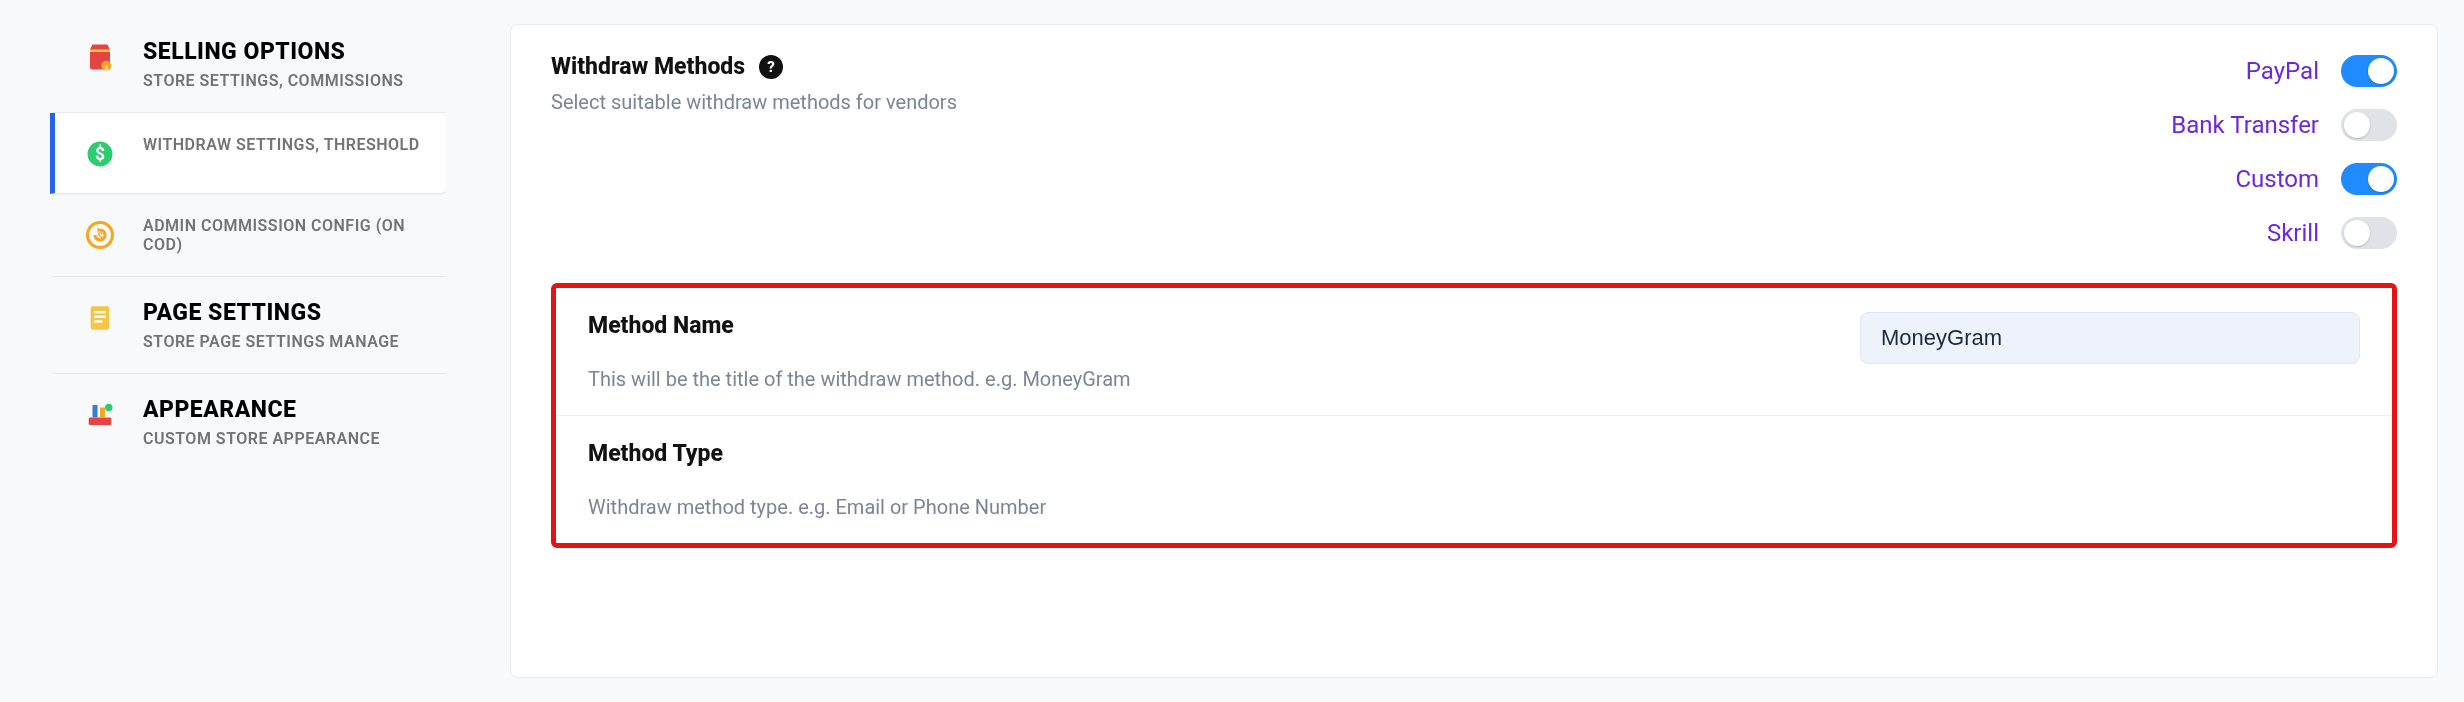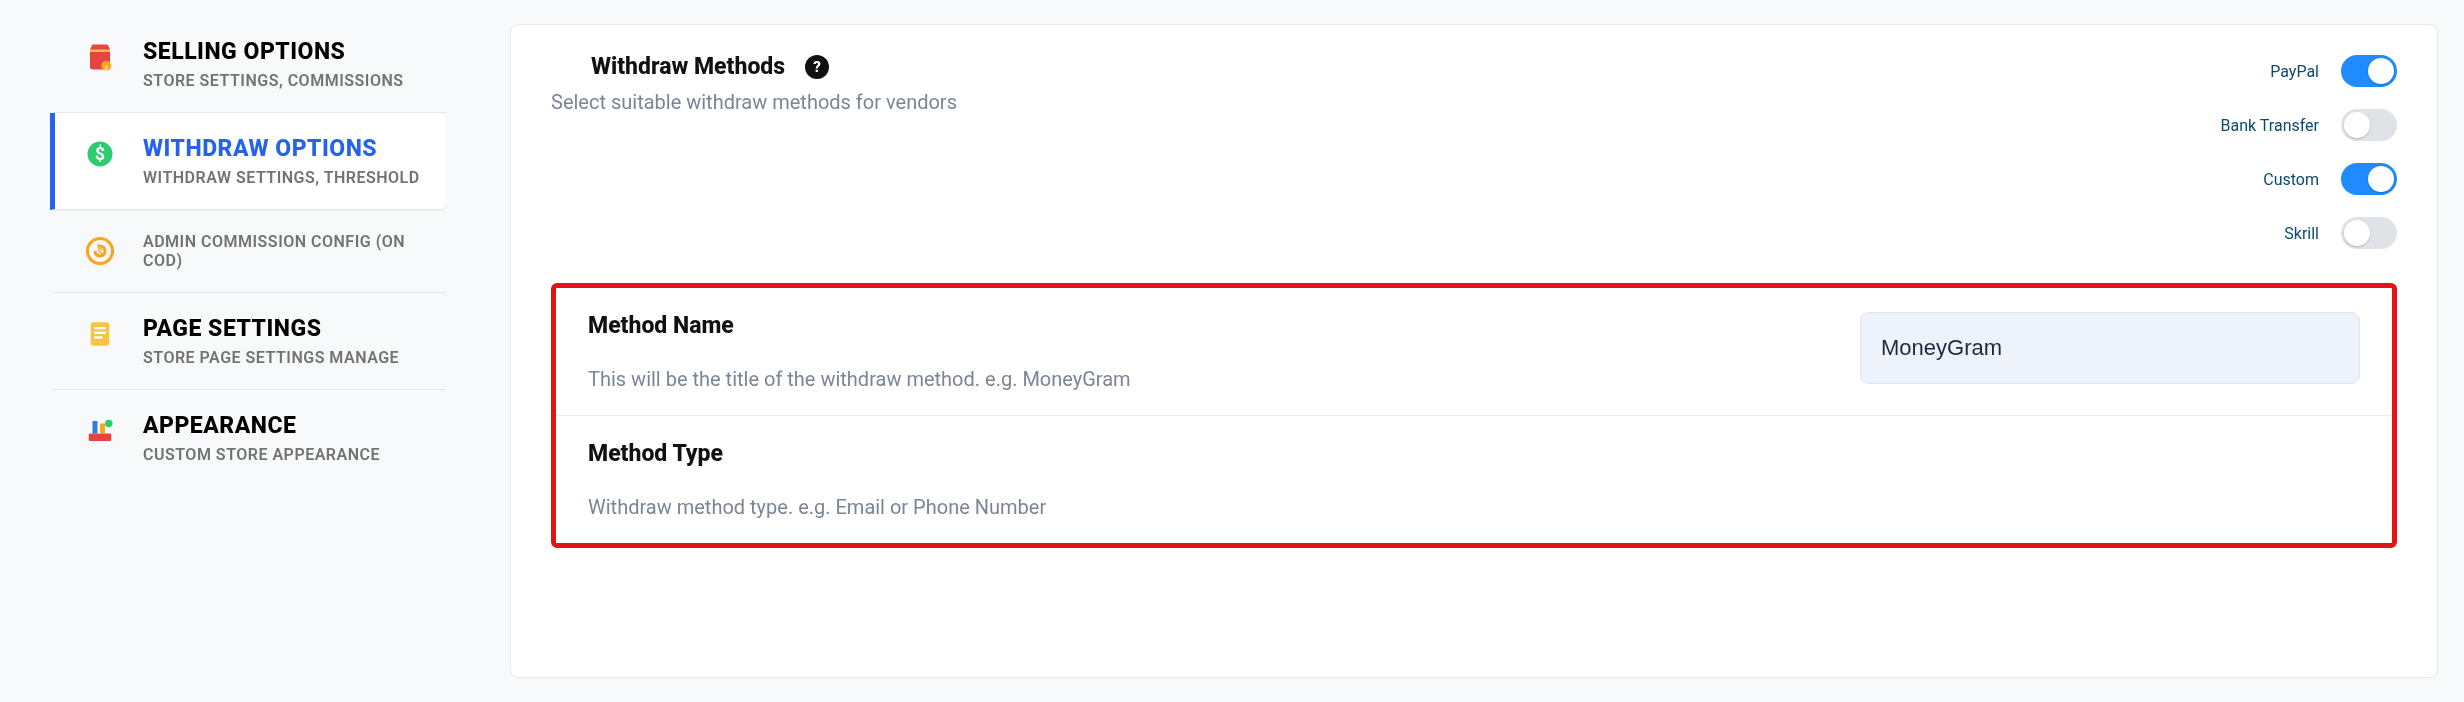--- a/index.html
+++ b/index.html
@@ -64,36 +64,36 @@
     padding: 28px 40px 0 40px;
     height: 100%;
   }
   .section {
     display: flex;
     justify-content: space-between;
     align-items: flex-start;
     padding-bottom: 26px;
   }
   .section-head { display: flex; flex-direction: column; gap: 10px; max-width: 820px; }
-  .section-title-row { display: flex; align-items: center; gap: 20px; margin-left: 40px; }
+  .section-title-row { display: flex; align-items: center; gap: 14px; }
   .section-title { font-size: 23px; font-weight: 800; color: #111111; }
   .section-desc { font-size: 20px; color: #7b8596; }
   .help {
     width: 24px; height: 24px; border-radius: 50%;
     background: #111111; color: #fff;
     display: inline-flex; align-items: center; justify-content: center;
     font-size: 15px; font-weight: 800;
   }
   .toggles {
     display: flex; flex-direction: column; gap: 22px;
     align-items: flex-end;
     margin-top: 2px;
   }
   .toggle-row { display: flex; align-items: center; gap: 22px; }
-  .toggle-label { font-size: 16px; color: #0c4a6e; }
+  .toggle-label { font-size: 24px; color: #6d28d9; }
   .toggle {
     width: 56px; height: 32px; border-radius: 16px;
     background: #dfe3e8; position: relative; cursor: pointer;
     transition: background .15s;
   }
   .toggle .knob {
     position: absolute; top: 3px; left: 3px;
     width: 26px; height: 26px; border-radius: 50%;
     background: #fff; box-shadow: 0 1px 2px rgba(0,0,0,.2);
     transition: left .15s;
@@ -109,21 +109,21 @@
   .form-row {
     display: flex; justify-content: space-between; align-items: flex-start;
     padding: 24px 32px;
   }
   .form-row + .form-row { border-top: 1px solid #ecedf1; }
   .form-head { display: flex; flex-direction: column; gap: 28px; max-width: 820px; }
   .form-label { font-size: 23px; font-weight: 800; color: #111111; }
   .form-desc { font-size: 20px; color: #7b8596; }
   .text-input {
     width: 500px;
-    height: 72px;
+    height: 52px;
     background: #eef2fb;
     border: 1px solid #e2e7f2;
     border-radius: 8px;
     padding: 0 20px;
     font-size: 22px;
     color: #1e2a3b;
   }
 </style>
 </head>
 <body>
@@ -147,21 +147,20 @@
     </div>
 
     <div class="side-item active">
       <span class="side-icon">
         <svg width="30" height="30" viewBox="0 0 24 24">
             <circle cx="12" cy="12" r="10" fill="#2ecc71"></circle>
             <text x="12" y="17" font-size="14" font-weight="bold" text-anchor="middle" fill="#fff">$</text>
           </svg>
       </span>
       <div class="side-texts">
-        <span class="side-title">WITHDRAW OPTIONS</span>
         <span class="side-sub">WITHDRAW SETTINGS, THRESHOLD</span>
       </div>
     </div>
 
     <div class="side-item">
       <span class="side-icon">
         <svg width="30" height="30" viewBox="0 0 24 24">
             <circle cx="12" cy="12" r="10" fill="none" stroke="#f5a623" stroke-width="2.5"></circle>
             <path d="M8 12a4 4 0 1 0 4-4" fill="none" stroke="#f5a623" stroke-width="2.5"></path>
             <path d="M10 6l3 2-3 2z" fill="#f5a623"></path>

